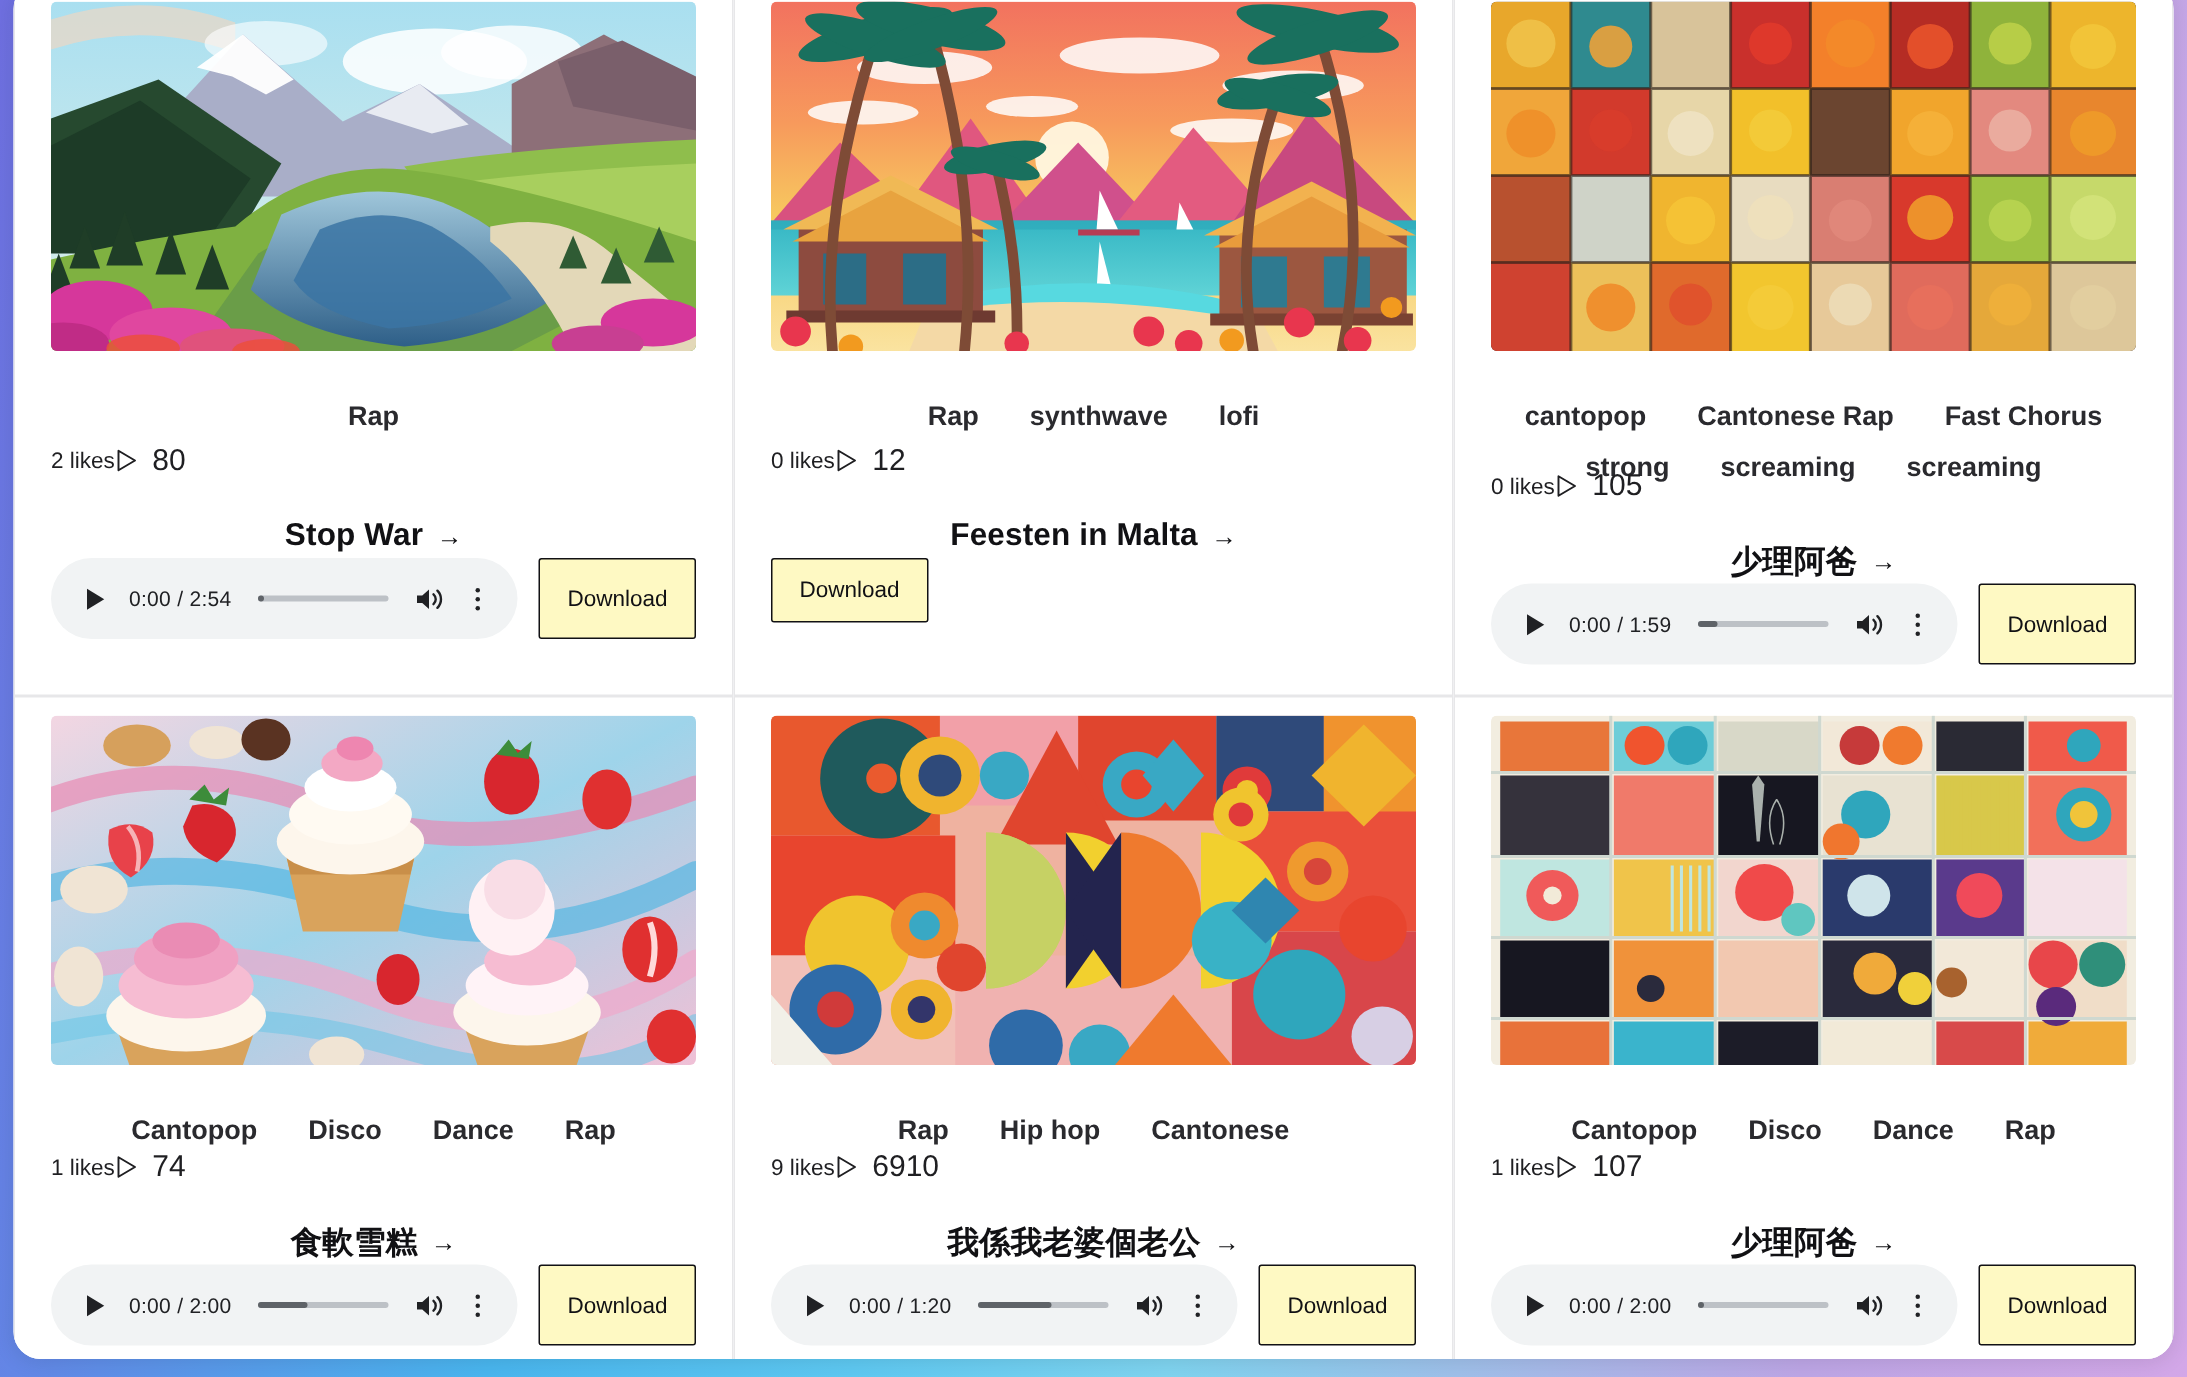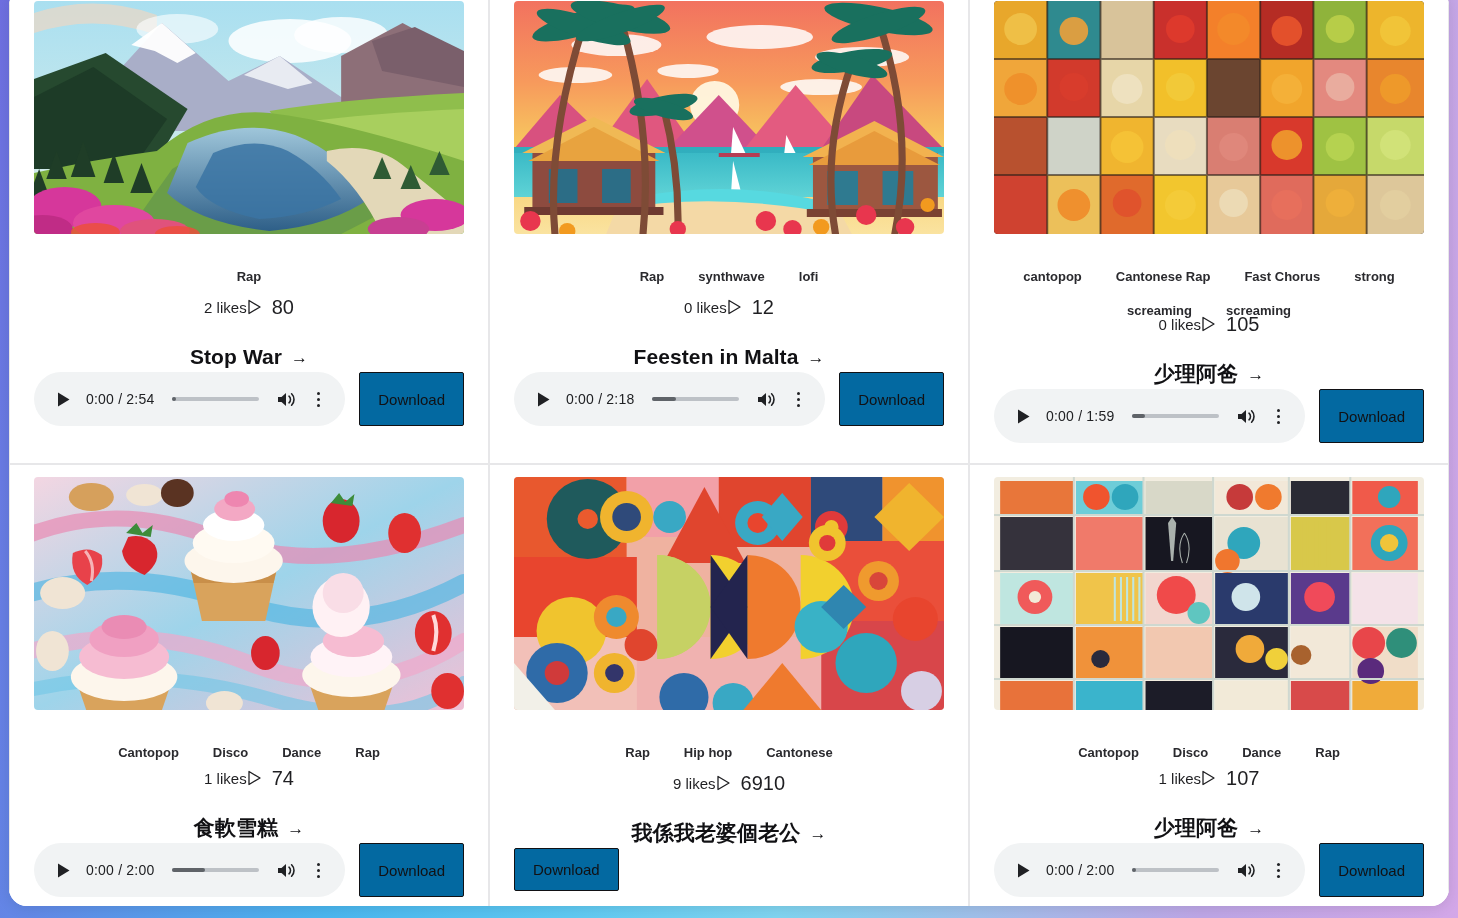--- a/index.html
+++ b/index.html
@@ -67,31 +67,31 @@
   .tags {
     display: flex;
     flex-wrap: wrap;
     justify-content: center;
     align-content: flex-start;
     gap: 0 34px;
     padding: 26px 6px 0 6px;
     min-height: 34px;
   }
   .tag {
-    font-size: 13px;
+    font-size: 18px;
     font-weight: 600;
     color: #2a2a2e;
     line-height: 34px;
     white-space: nowrap;
   }
 
   .meta {
     display: flex;
     align-items: center;
-    justify-content: center;
+    justify-content: flex-start;
     margin-top: 2px;
     height: 22px;
   }
   .likes { font-size: 15px; color: #1f1f22; }
   .plays {
     display: flex;
     align-items: center;
     gap: 10px;
     font-size: 20px;
     color: #1f1f22;
@@ -165,21 +165,21 @@
     background: #5f6368;
     border-radius: 2px;
   }
   .a-vol { flex: none; width: 20px; height: 20px; display:flex; align-items:center; }
   .a-menu { flex: none; width: 14px; display: flex; flex-direction: column; align-items: center; gap: 3px; }
   .a-menu i { width: 3px; height: 3px; border-radius: 50%; background: #202124; display: block; }
 
   .download {
     flex: none;
     border: 1px solid #111114;
-    background: #0369a1;
+    background: #fef9c3;
     color: #111114;
     font-size: 15px;
     font-family: "Liberation Sans", sans-serif;
     padding: 12px 18px;
     border-radius: 2px;
     cursor: pointer;
     white-space: nowrap;
   }
 </style>
 </head>
@@ -399,43 +399,20 @@
         <span>12</span>
       </span>
     </div>
 
     <div class="title-row">
       <span class="title">Feesten in Malta</span>
       <span class="arrow">→</span>
     </div>
 
     <div class="player-row">
-      <div class="audio">
-        <span class="a-play">
-          <svg width="13" height="15" viewBox="0 0 13 15" aria-hidden="true">
-            <path d="M1 0.5 L12.5 7.5 L1 14.5 Z" fill="#202124"></path>
-          </svg>
-        </span>
-        <span class="a-time">0:00 / 2:18</span>
-        <span class="a-track">
-          <span class="a-fill" style="width:27%"></span>
-        </span>
-        <span class="a-vol">
-          <svg width="19" height="17" viewBox="0 0 19 17" aria-hidden="true">
-            <path d="M1 6 H4.5 L9 2 V15 L4.5 11 H1 Z" fill="#202124"></path>
-            <path d="M12 5.2 a4.4 4.4 0 0 1 0 6.6" fill="none" stroke="#202124" stroke-width="1.6" stroke-linecap="round"></path>
-            <path d="M14.6 2.8 a8 8 0 0 1 0 11.4" fill="none" stroke="#202124" stroke-width="1.6" stroke-linecap="round"></path>
-          </svg>
-        </span>
-        <span class="a-menu">
-              <i></i>
-              <i></i>
-              <i></i>
-            </span>
-      </div>
       <button class="download">Download</button>
     </div>
   </div>
       <div class="card r1">
     <div class="cover">
 <svg viewBox="0 0 420 233" preserveAspectRatio="none">
   <rect width="420" height="233" fill="#3a2b22"></rect>
   <g>
     <rect x="0" y="0" width="52" height="58" fill="#e8a72b"></rect>
     <rect x="52" y="0" width="52" height="58" fill="#2f8a8f"></rect>
@@ -758,20 +735,43 @@
         <span>6910</span>
       </span>
     </div>
 
     <div class="title-row">
       <span class="title">我係我老婆個老公</span>
       <span class="arrow">→</span>
     </div>
 
     <div class="player-row">
+      <div class="audio">
+        <span class="a-play">
+          <svg width="13" height="15" viewBox="0 0 13 15" aria-hidden="true">
+            <path d="M1 0.5 L12.5 7.5 L1 14.5 Z" fill="#202124"></path>
+          </svg>
+        </span>
+        <span class="a-time">0:00 / 1:20</span>
+        <span class="a-track">
+          <span class="a-fill" style="width:56%"></span>
+        </span>
+        <span class="a-vol">
+          <svg width="19" height="17" viewBox="0 0 19 17" aria-hidden="true">
+            <path d="M1 6 H4.5 L9 2 V15 L4.5 11 H1 Z" fill="#202124"></path>
+            <path d="M12 5.2 a4.4 4.4 0 0 1 0 6.6" fill="none" stroke="#202124" stroke-width="1.6" stroke-linecap="round"></path>
+            <path d="M14.6 2.8 a8 8 0 0 1 0 11.4" fill="none" stroke="#202124" stroke-width="1.6" stroke-linecap="round"></path>
+          </svg>
+        </span>
+        <span class="a-menu">
+              <i></i>
+              <i></i>
+              <i></i>
+            </span>
+      </div>
       <button class="download">Download</button>
     </div>
   </div>
       <div class="card r2">
     <div class="cover">
 <svg viewBox="0 0 420 233" preserveAspectRatio="none">
   <rect width="420" height="233" fill="#f2ede0"></rect>
   <g>
     <rect x="6" y="4" width="72" height="34" fill="#e8763a"></rect>
     <rect x="80" y="4" width="66" height="34" fill="#6ecdd8"></rect>

